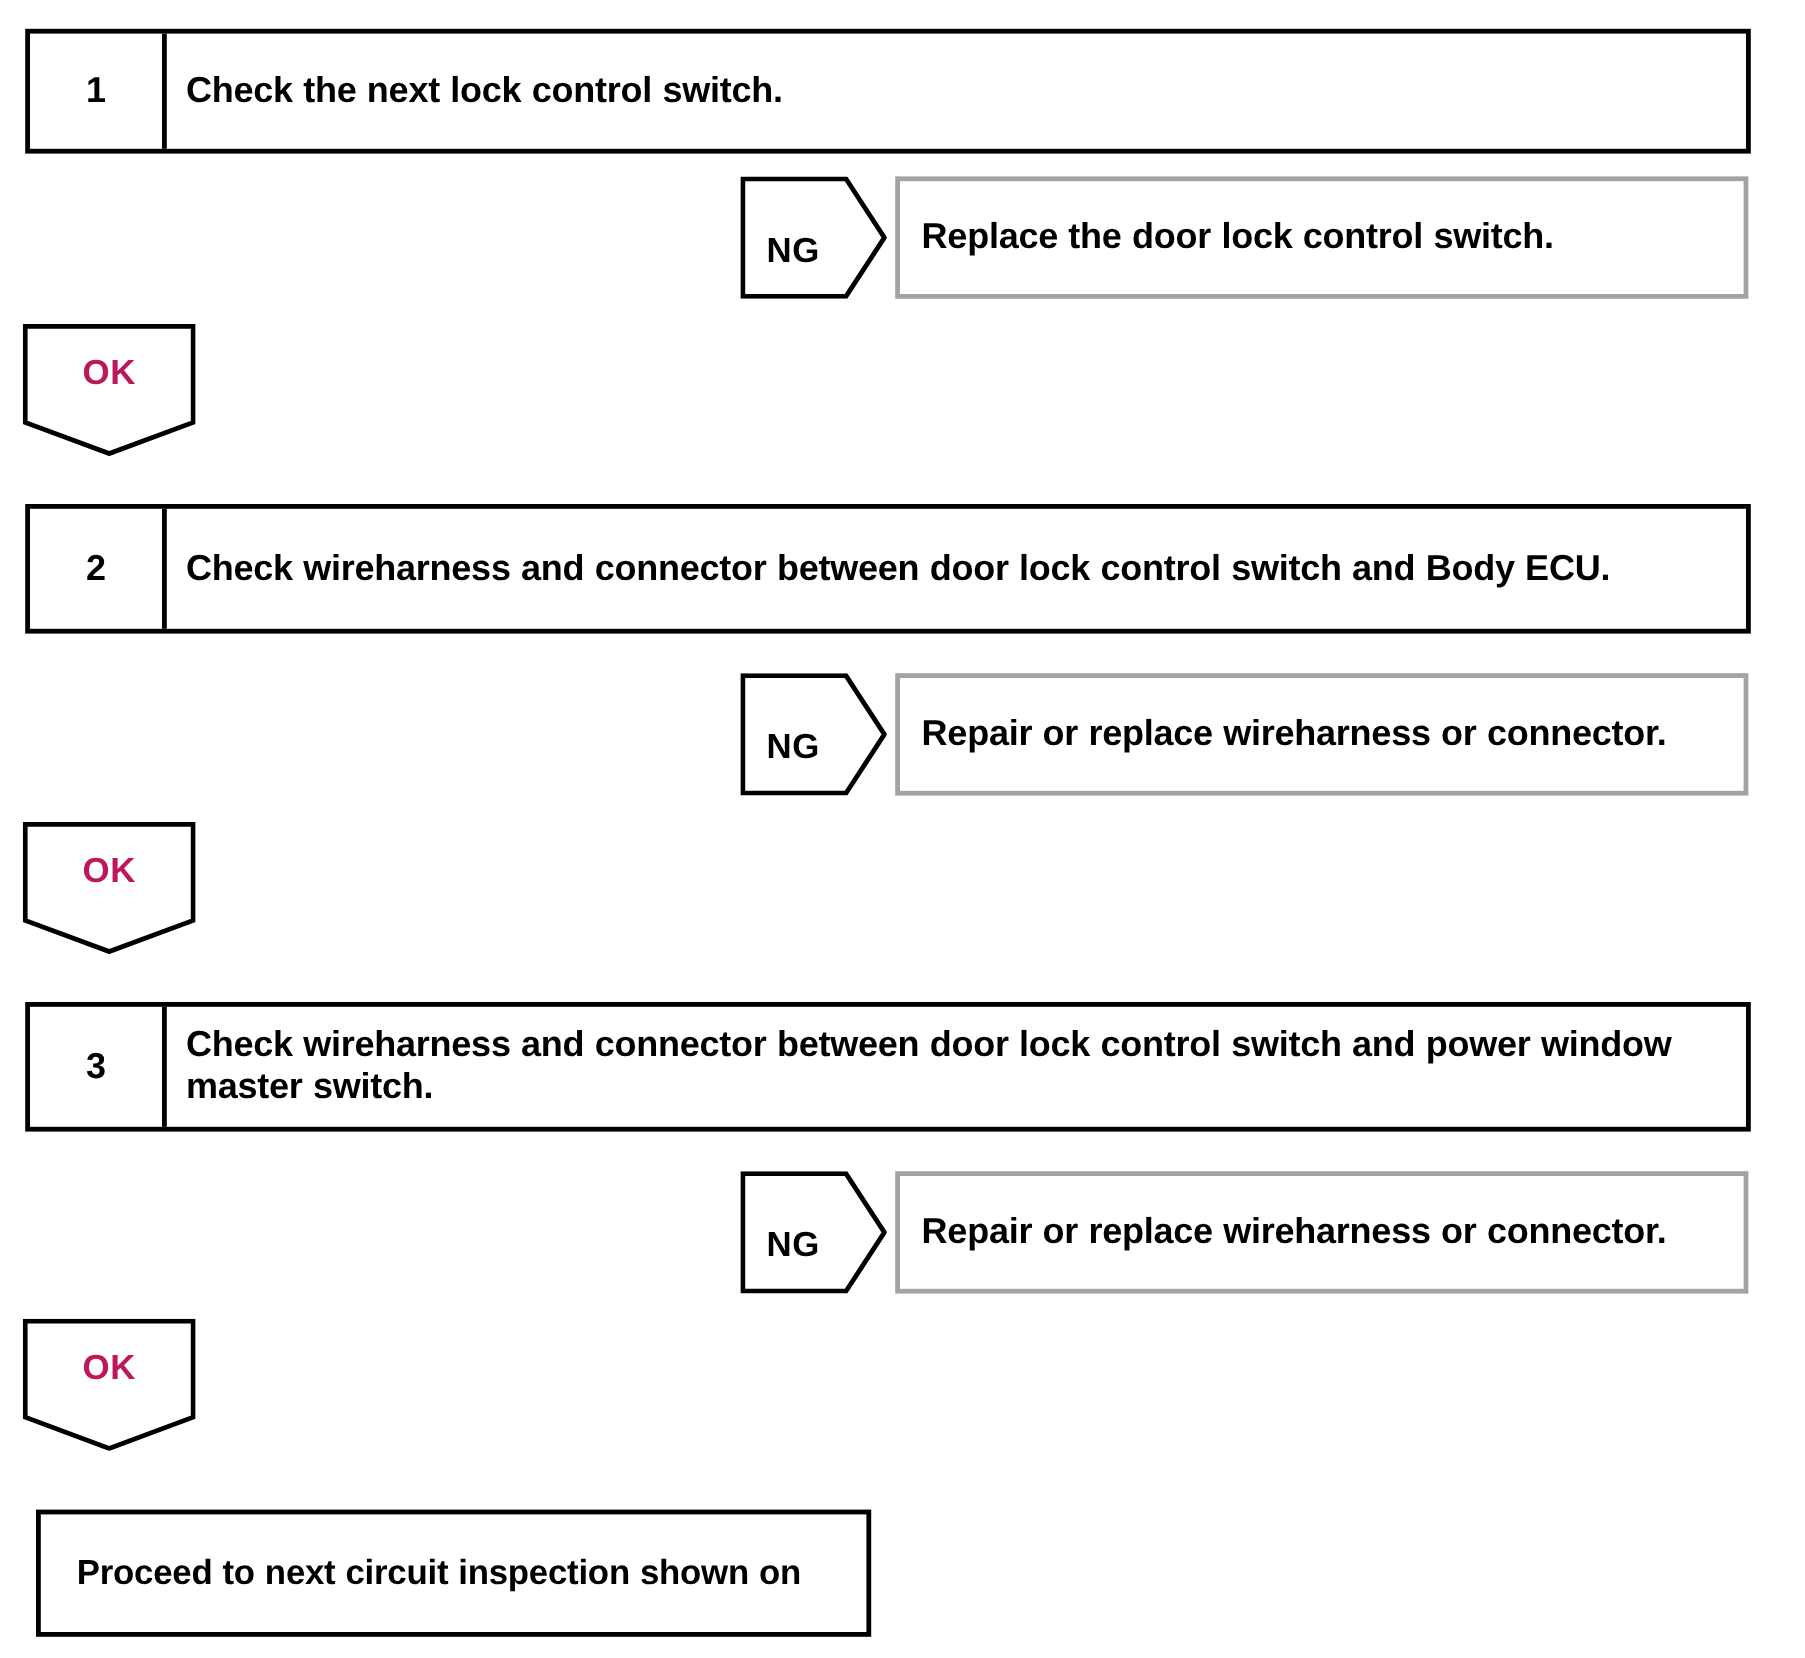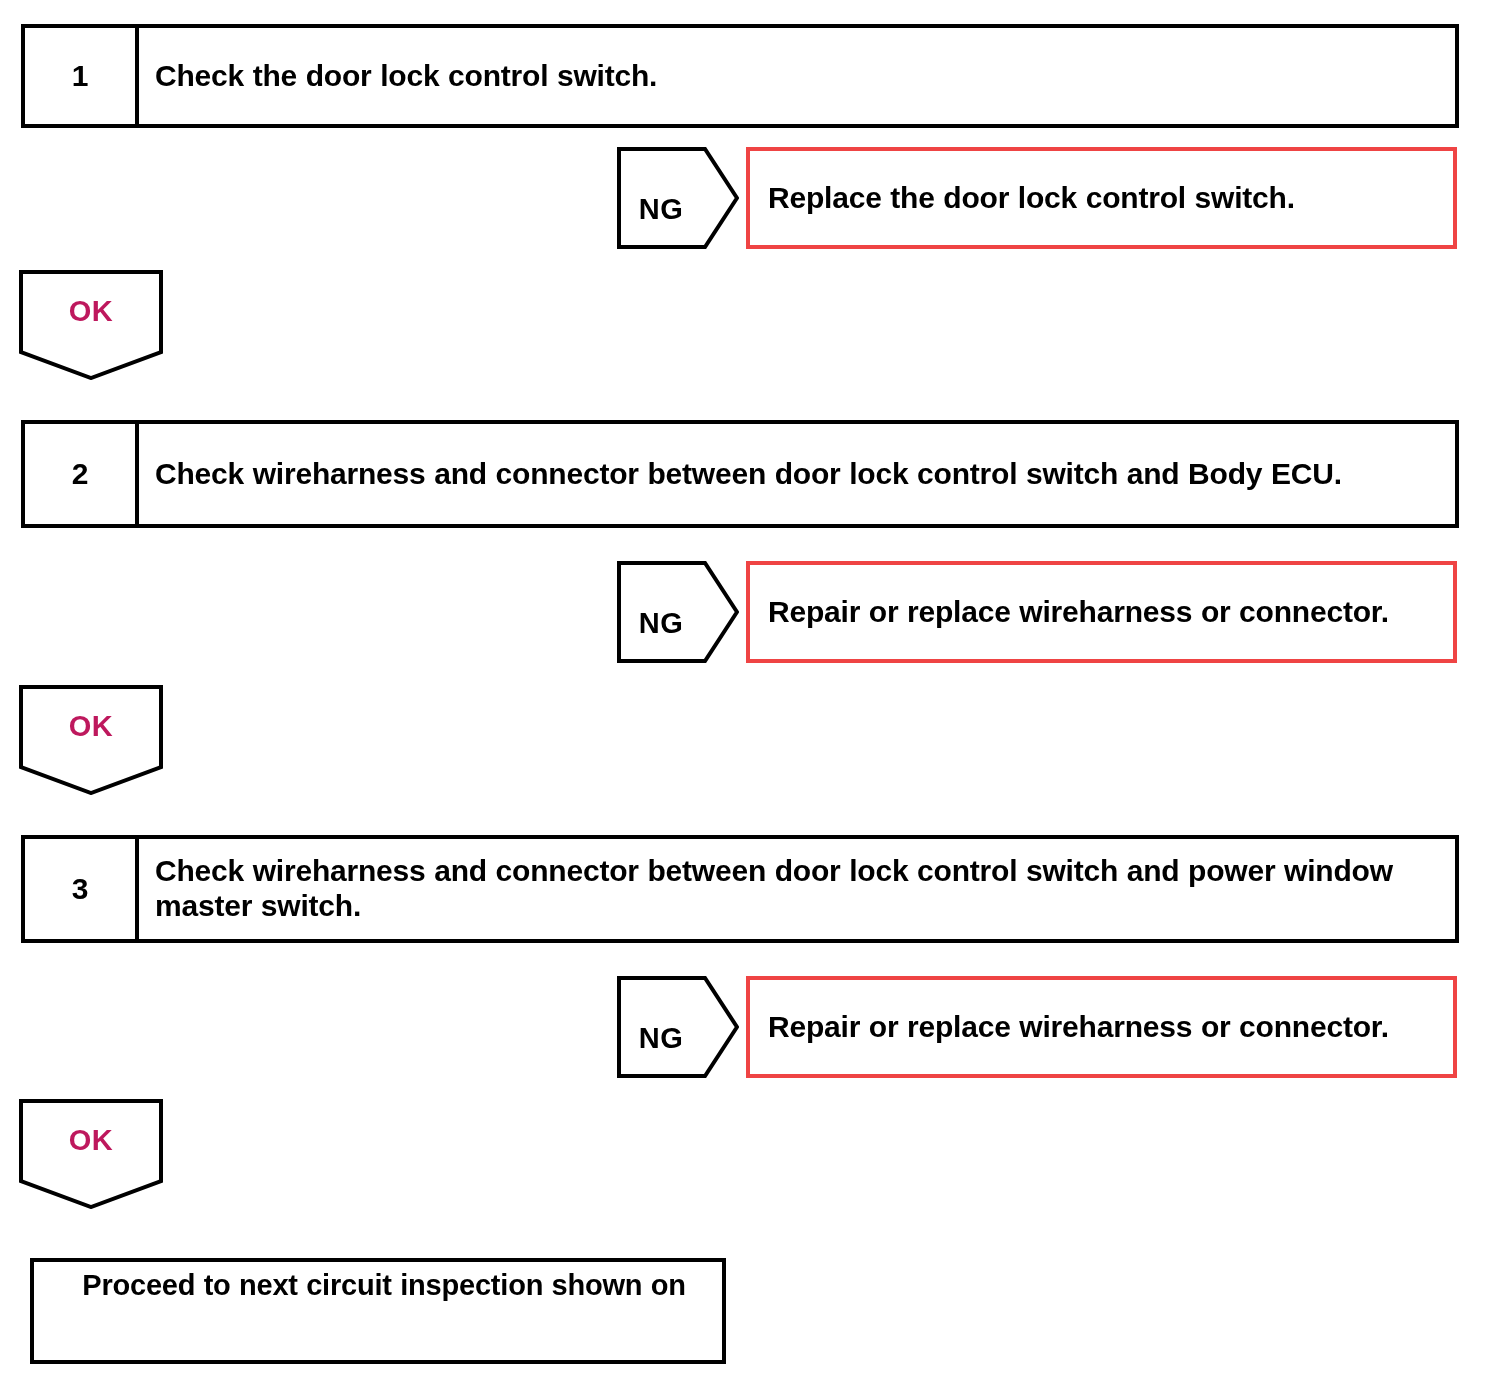--- a/index.html
+++ b/index.html
@@ -83,21 +83,21 @@
     font-size: 29px;
     font-weight: bold;
     color: #000000;
     letter-spacing: 0.5px;
   }
 
   
   .result-box {
     position: absolute;
     box-sizing: border-box;
-    border: 4px solid #ef4444;
+    border: 4px solid #a3a3a3;
     background: #ffffff;
     display: flex;
     align-items: center;
     padding: 0 16px 0 18px;
   }
   .result-text {
     font-size: 30px;
     font-weight: bold;
     color: #000000;
     line-height: 1.16;
@@ -131,21 +131,21 @@
     letter-spacing: 0.5px;
   }
 
   
   .final-box {
     position: absolute;
     box-sizing: border-box;
     border: 4px solid #000000;
     background: #ffffff;
     display: flex;
-    flex-direction: row;
+    flex-direction: column;
     justify-content: center;
     padding: 0 18px 0 30px;
   }
   .final-line {
     font-size: 29px;
     font-weight: bold;
     color: #000000;
     line-height: 1.62;
     letter-spacing: -0.2px;
     word-spacing: 0.5px;
@@ -154,21 +154,21 @@
 </head>
 <body>
 
 <div id="page">
 
   <div class="step-box" style="left:21px; top:24px; width:1438px; height:104px;">
     <div class="step-num-cell">
       <span class="step-num">1</span>
     </div>
     <div class="step-text-cell">
-      <span class="step-text">Check the door lock control switch.</span>
+      <span class="step-text">Check the next lock control switch.</span>
     </div>
   </div>
 
   <div class="ng-chevron" style="left:617px; top:147px;">
     <svg viewBox="0 0 122 102" preserveAspectRatio="none">
       <polygon points="2,2 88,2 120,51 88,100 2,100" fill="#ffffff" stroke="#000000" stroke-width="4" stroke-linejoin="miter"></polygon>
     </svg>
     <span class="ng-label">NG</span>
   </div>
   <div class="result-box" style="left:746px; top:147px; width:711px; height:102px;">

